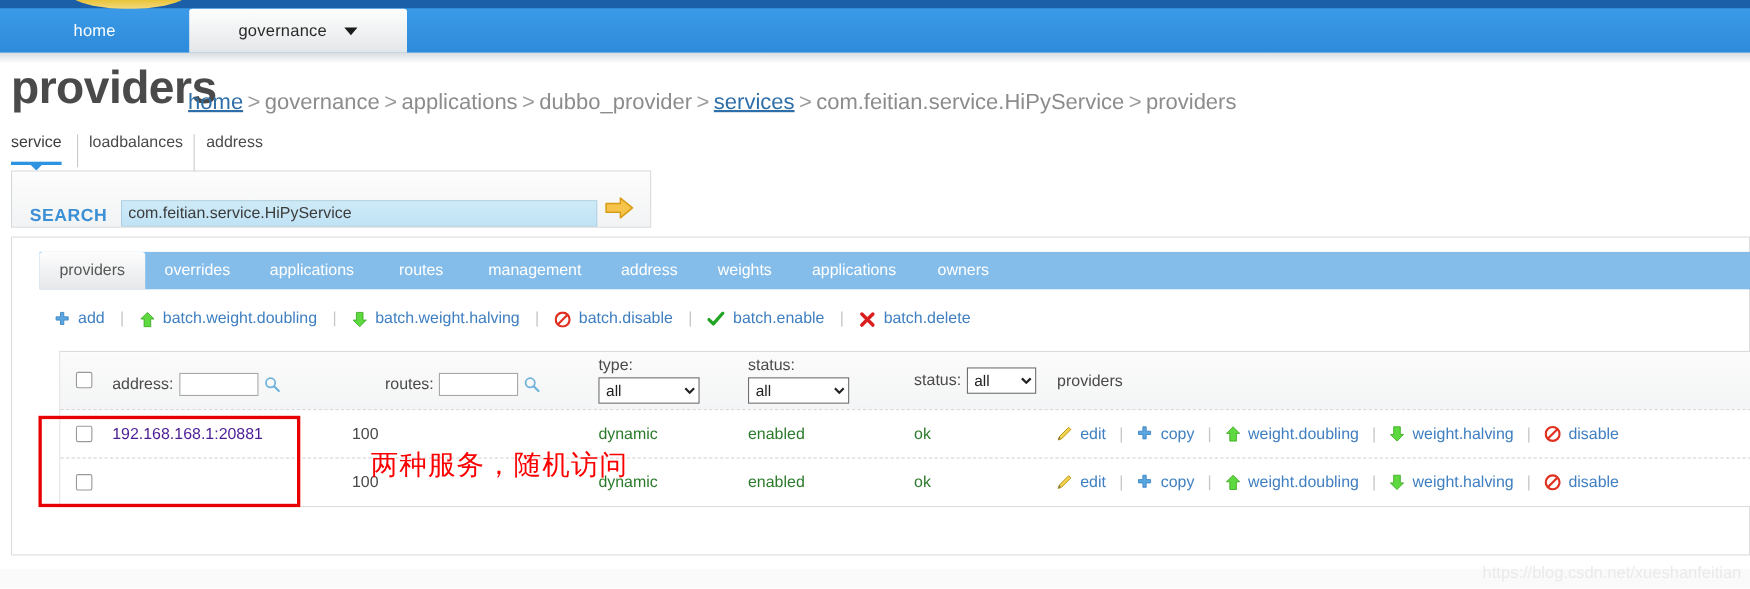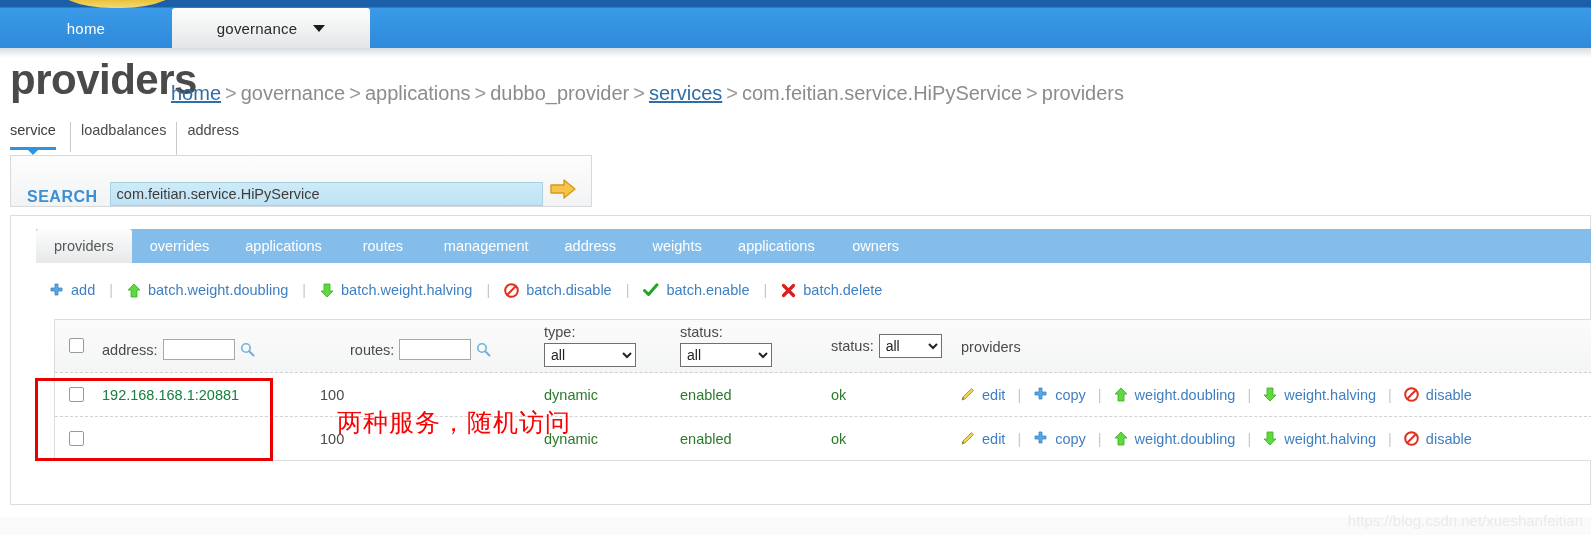--- a/index.html
+++ b/index.html
@@ -300,21 +300,21 @@
   }
   .trow:last-child { border-bottom: none; }
   .td {
     position: absolute;
     top: 0; height: 43px;
     display: flex;
     align-items: center;
     white-space: nowrap;
     color: #4a4a4a;
   }
-  .addr-link { color: #15803d; cursor: pointer; }
+  .addr-link { color: #4c1d95; cursor: pointer; }
   .green { color: #2b7a2b; }
   .ops { display: flex; align-items: center; font-size: 14.5px; }
   .op {
     display: flex; align-items: center; gap: 7px;
     color: #3f7fc1; cursor: pointer;
   }
   .opsep { color: #c7c7c7; margin: 0 12px; }
 
   
   .redbox {

